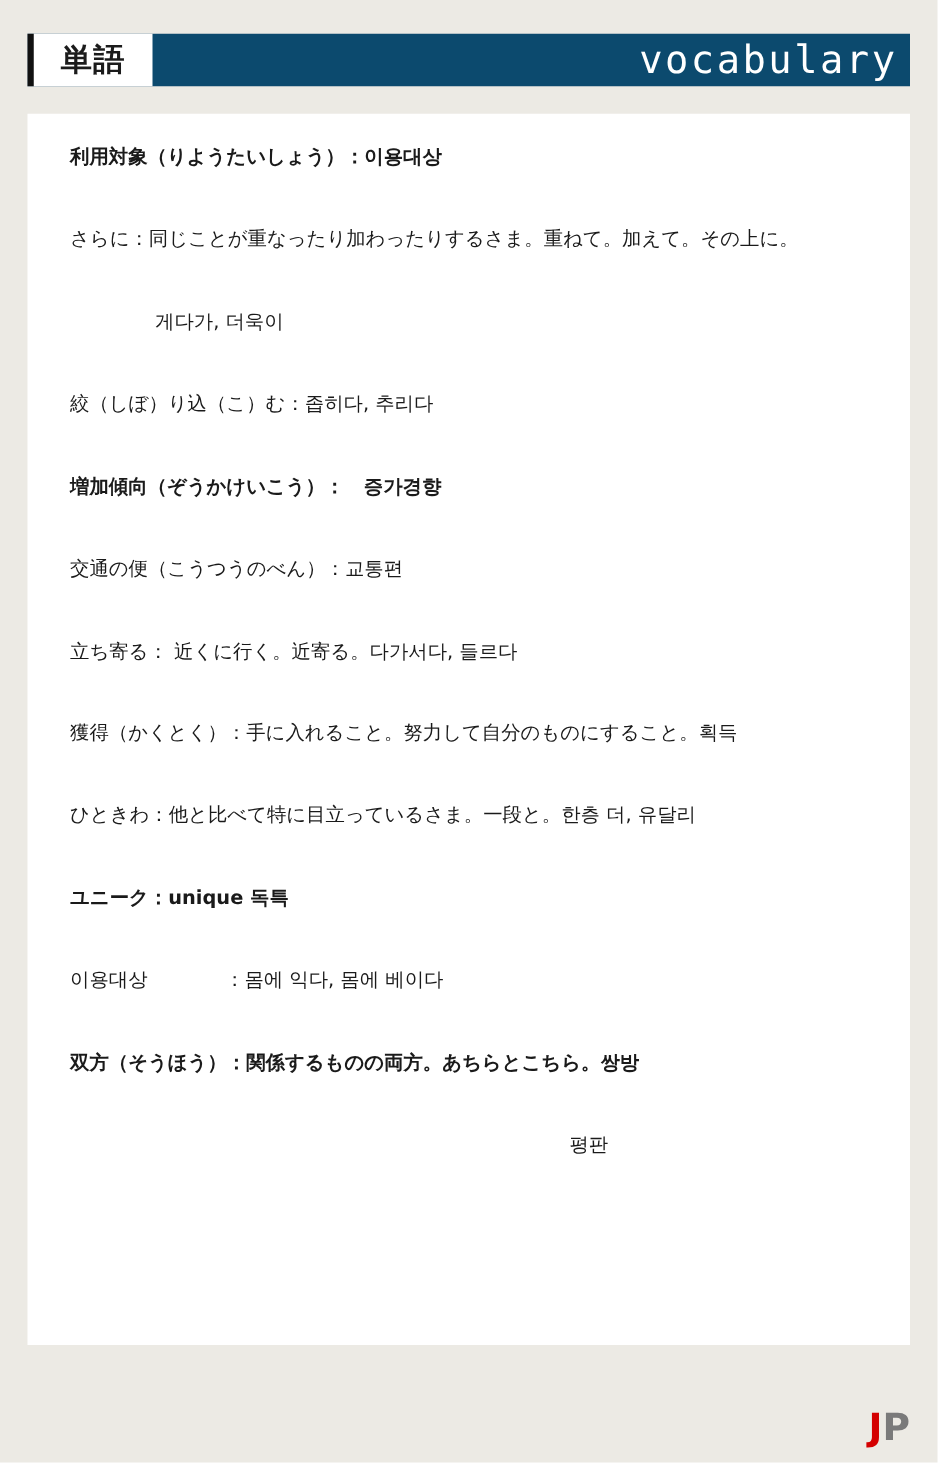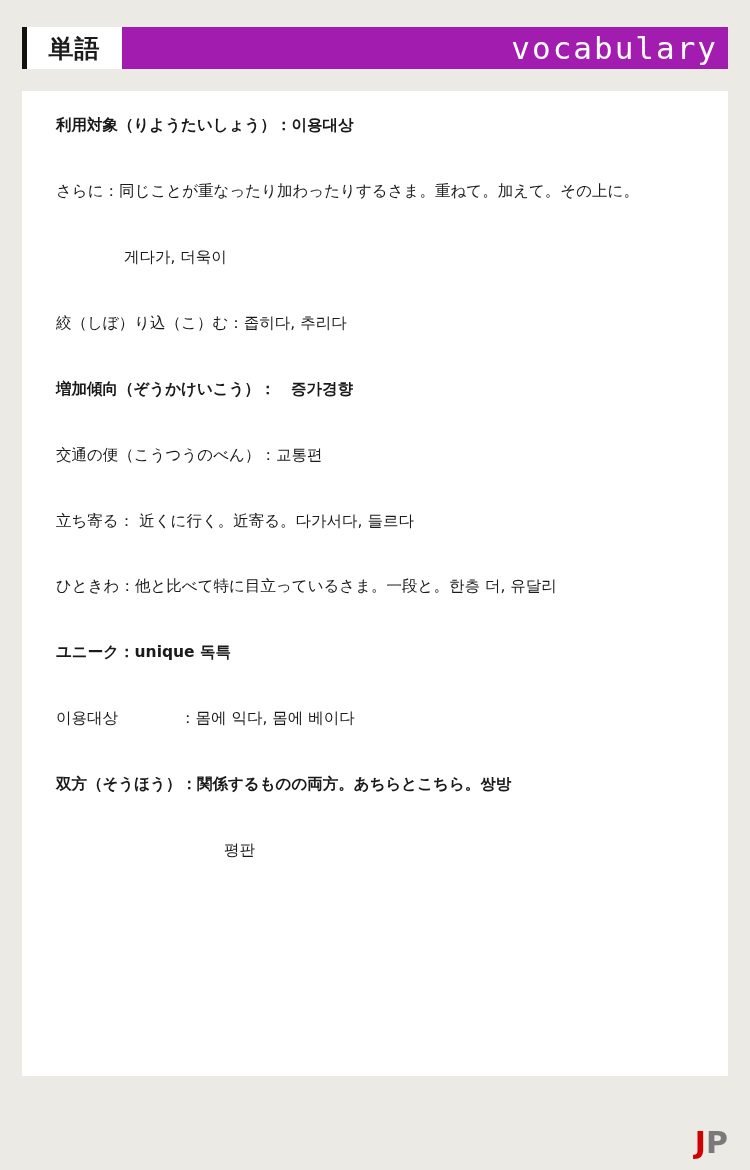--- a/index.html
+++ b/index.html
@@ -15,21 +15,21 @@
     overflow: hidden;
   }
 
   
   .header {
     position: absolute;
     left: 22px;
     top: 27px;
     width: 706px;
     height: 42px;
-    background: #a21caf;
+    background: #0c4a6e;
     box-sizing: border-box;
   }
   .header-badge {
     position: absolute;
     left: 0px;
     top: 0px;
     width: 100px;
     height: 42px;
     background: #ffffff;
     border-left: 5px solid #111111;
@@ -85,20 +85,21 @@
   }
   .entry.b {
     font-weight: bold;
   }
   .entry.indent-1 {
     padding-left: 68px;
     margin-top: 36px;
   }
   .entry.indent-2 {
     padding-left: 168px;
+    text-align: center;
   }
   .entry:last-child {
     margin-bottom: 0;
   }
 
   
   .footer {
     position: absolute;
     right: 22px;
     bottom: 12px;
@@ -125,20 +126,21 @@
 
 <div class="sheet">
   <div class="entries">
       <p class="entry b">利用対象（りようたいしょう）：이용대상</p>
       <p class="entry">さらに：同じことが重なったり加わったりするさま。重ねて。加えて。その上に。</p>
       <p class="entry indent-1">게다가, 더욱이</p>
       <p class="entry">絞（しぼ）り込（こ）む：좁히다, 추리다</p>
       <p class="entry b">増加傾向（ぞうかけいこう）：　증가경향</p>
       <p class="entry">交通の便（こうつうのべん）：교통편</p>
       <p class="entry">立ち寄る： 近くに行く。近寄る。다가서다, 들르다</p>
+      <p class="entry">獲得（かくとく）：手に入れること。努力して自分のものにすること。획득</p>
       <p class="entry">ひときわ：他と比べて特に目立っているさま。一段と。한층 더, 유달리</p>
       <p class="entry b">ユニーク：unique 독특</p>
       <p class="entry">이용대상　　　　：몸에 익다, 몸에 베이다</p>
       <p class="entry b">双方（そうほう）：関係するものの両方。あちらとこちら。쌍방</p>
       <p class="entry indent-2">평판</p>
     </div>
 </div>
 
 <div class="footer">
   <span class="j">J</span>

